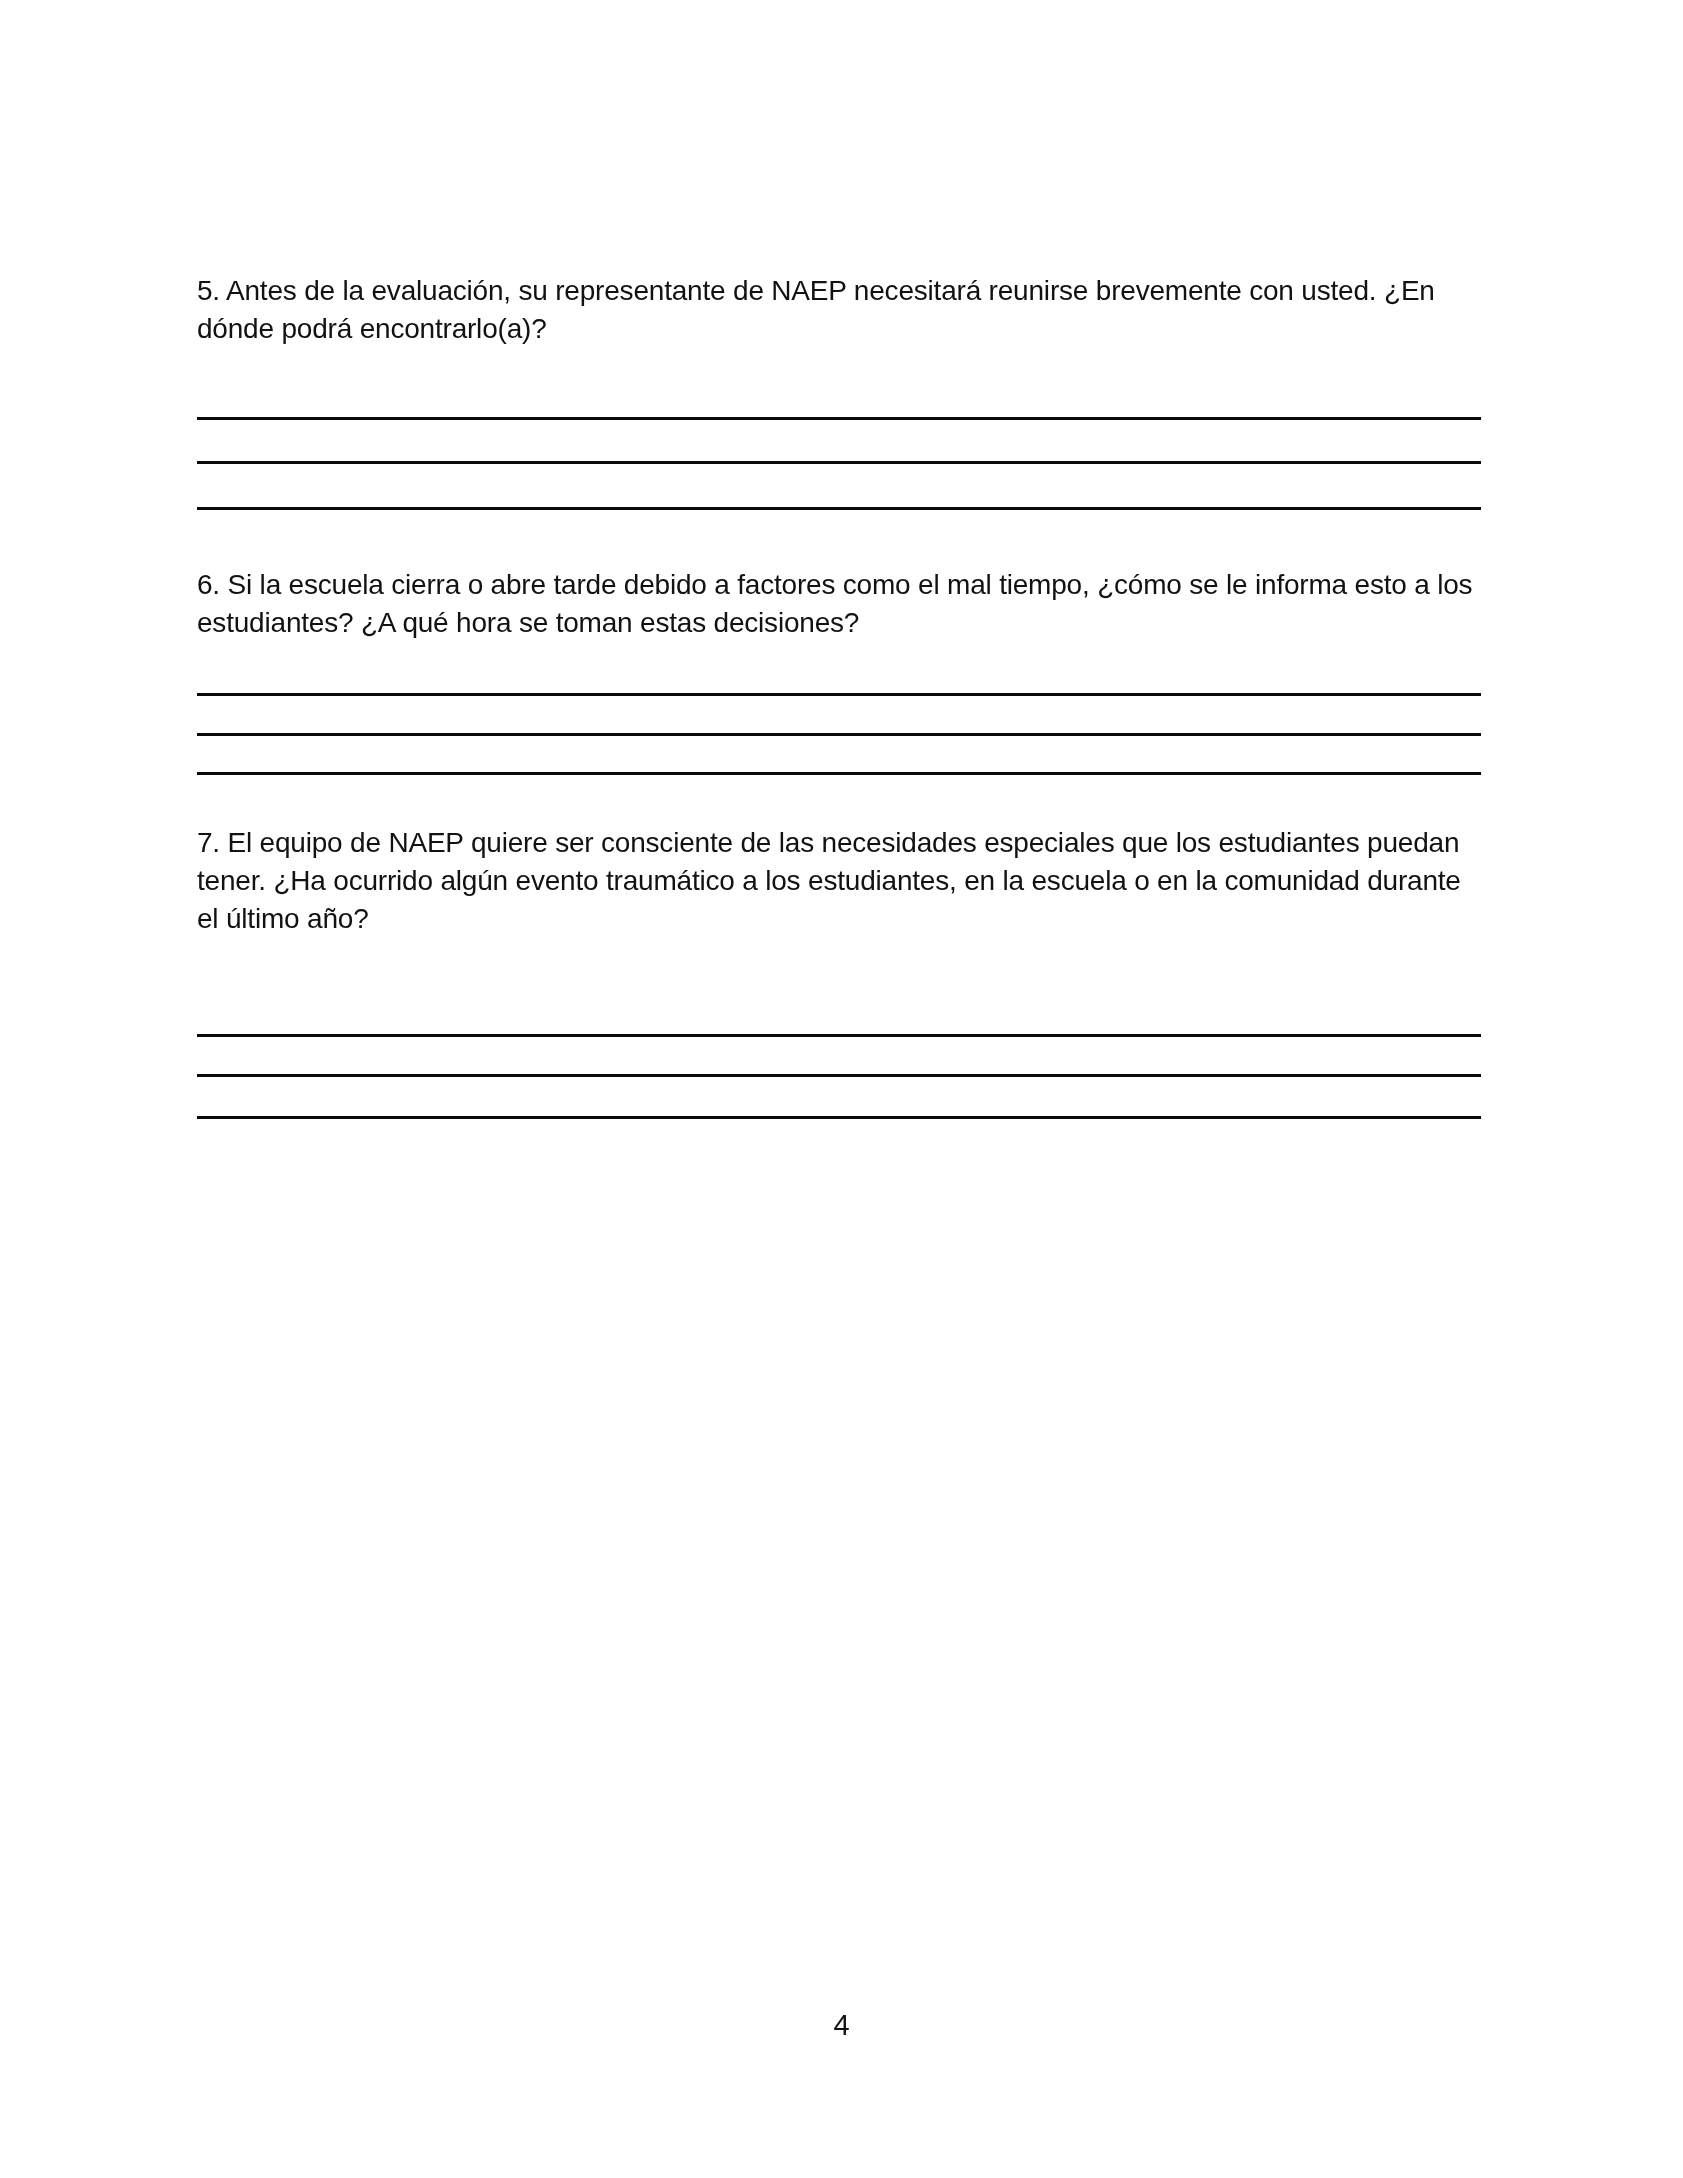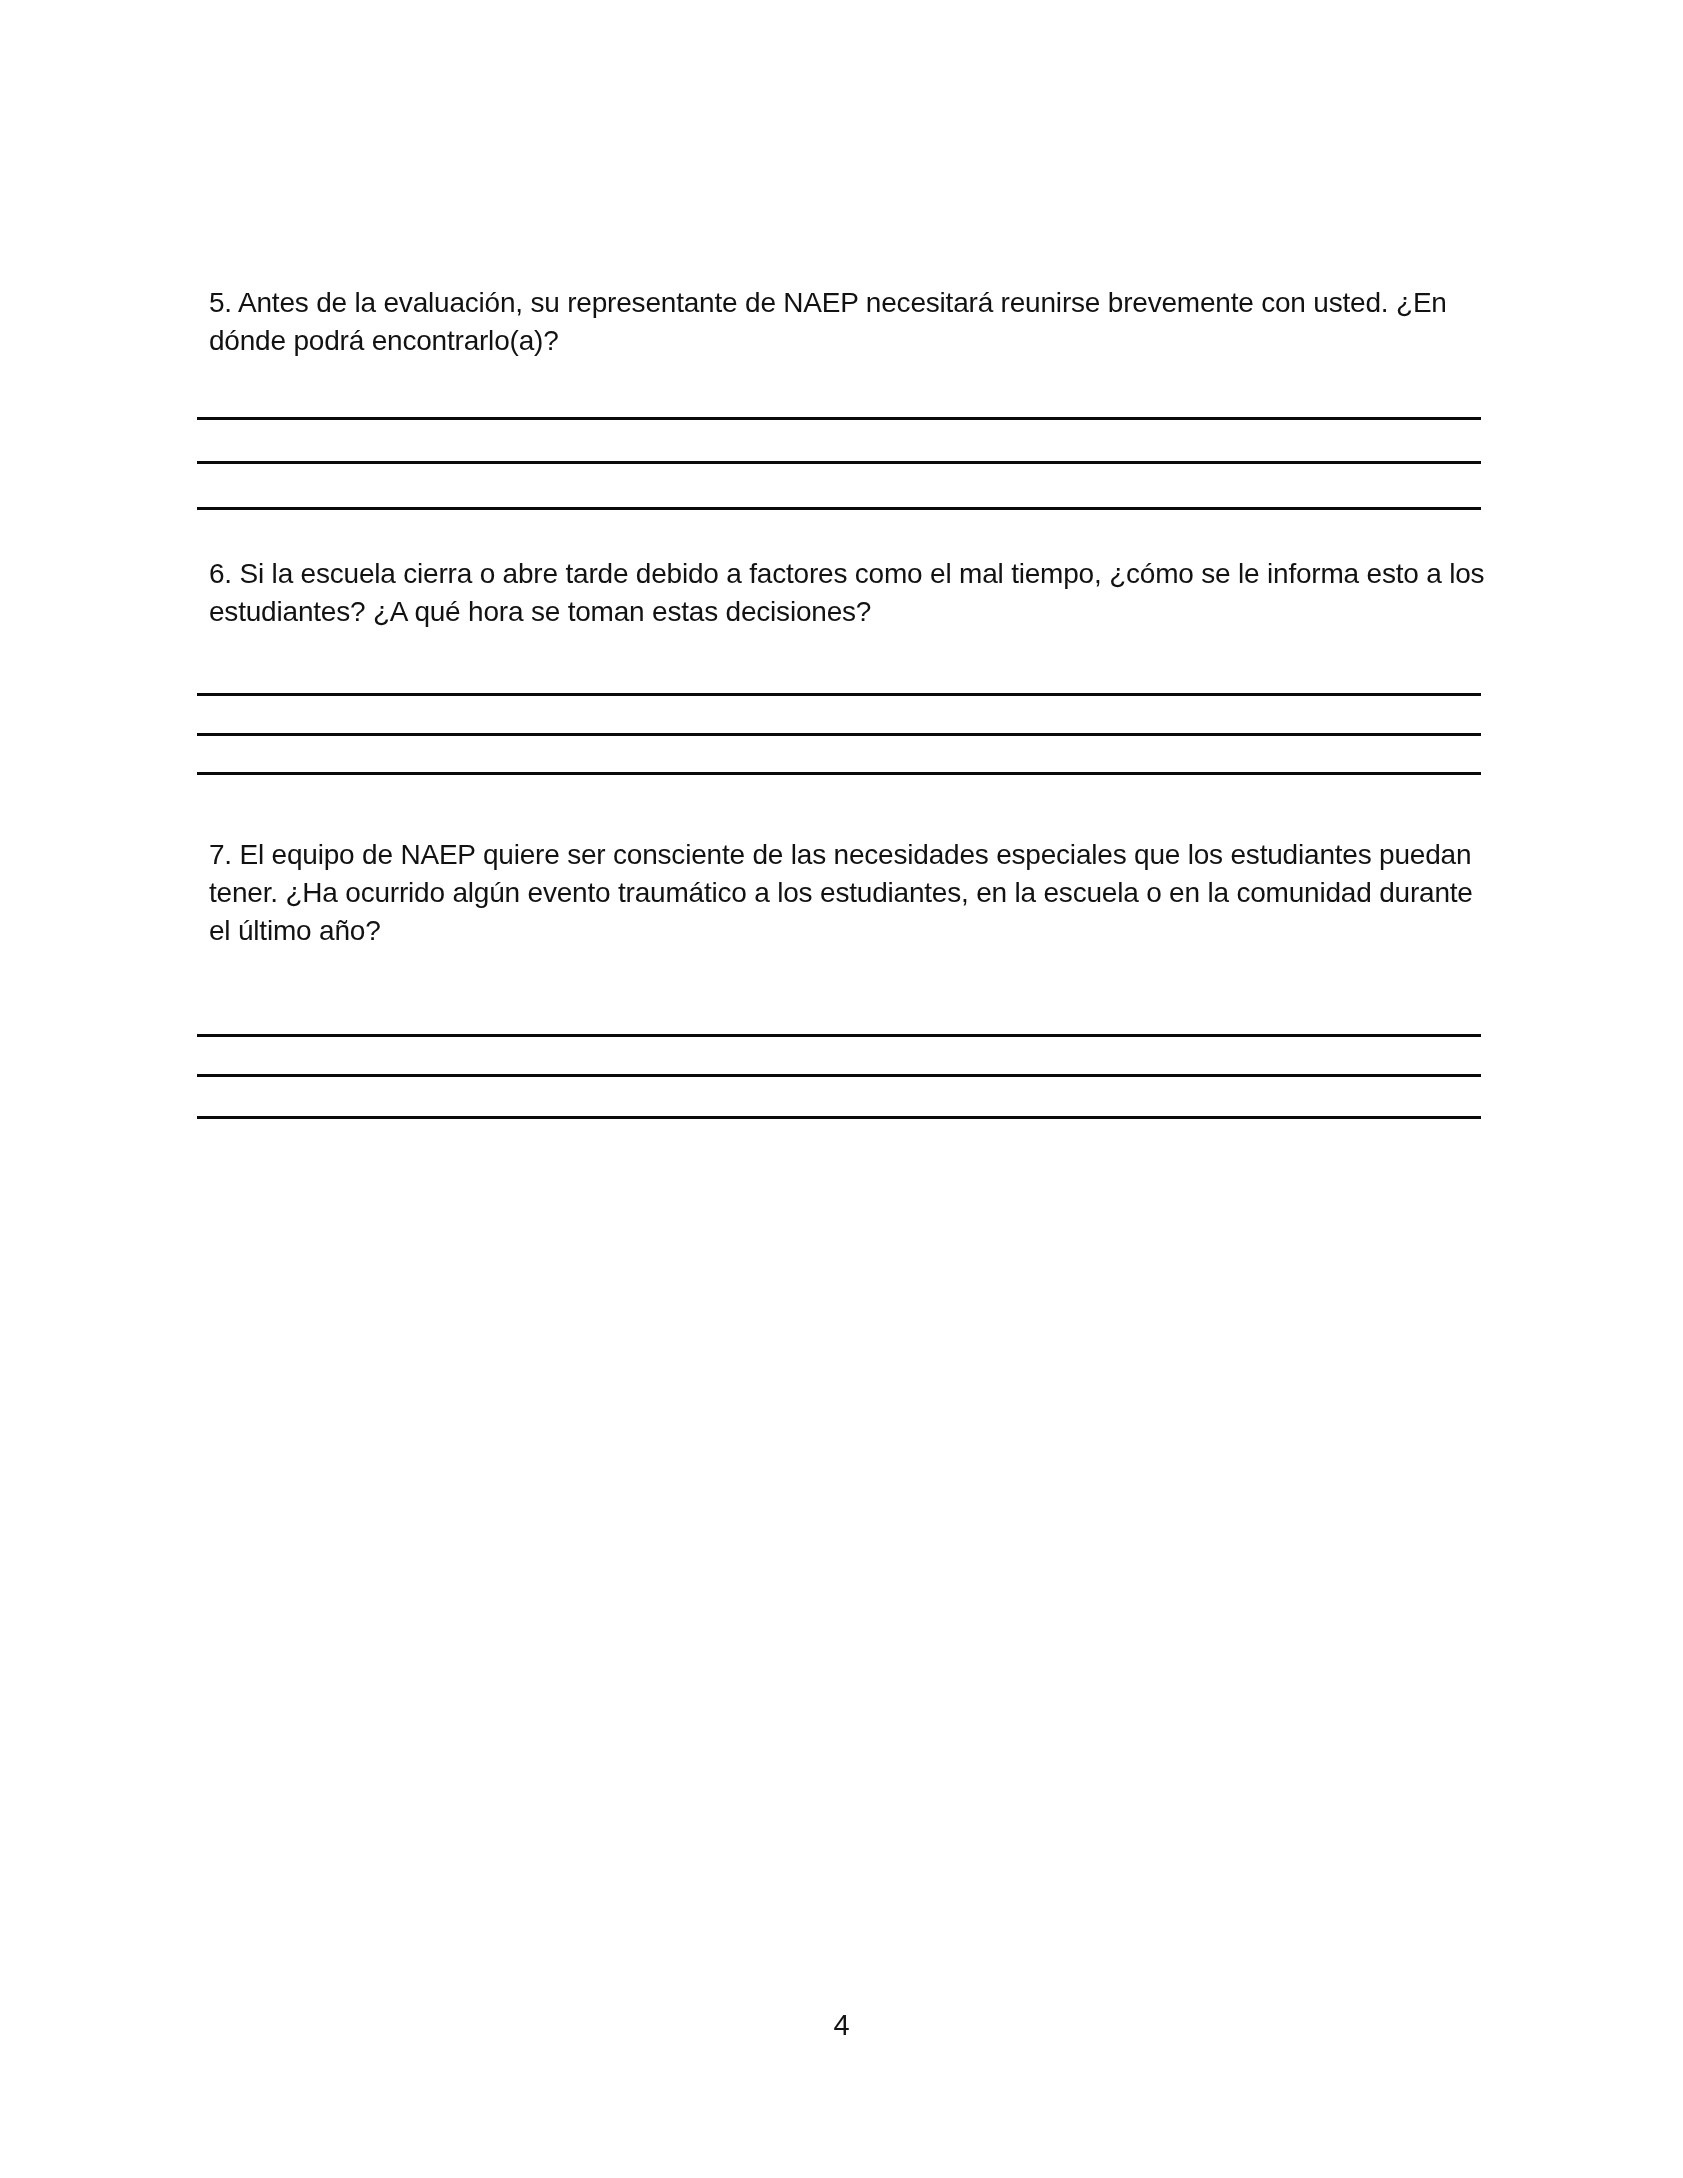--- a/index.html
+++ b/index.html
@@ -13,29 +13,29 @@
     height: 2178px;
     background: #ffffff;
     font-family: "Liberation Sans", "DejaVu Sans", sans-serif;
     color: #121212;
     overflow: hidden;
   }
   .question-text {
     position: absolute;
     left: 197px;
     width: 1386px;
-    margin: 12px;
+    margin: 0;
     font-size: 28px;
     line-height: 38px;
     letter-spacing: -0.2px;
     white-space: pre;       
     color: #121212;
   }
   .q5-text { top: 272px; }
-  .q6-text { top: 543px; }
+  .q6-text { top: 566px; }
   .q7-text { top: 824px; }
   .answer-line {
     position: absolute;
     left: 197px;
     width: 1284px;
     height: 3px;
     background: #0a0a0a;
   }
   .page-number {
     position: absolute;

